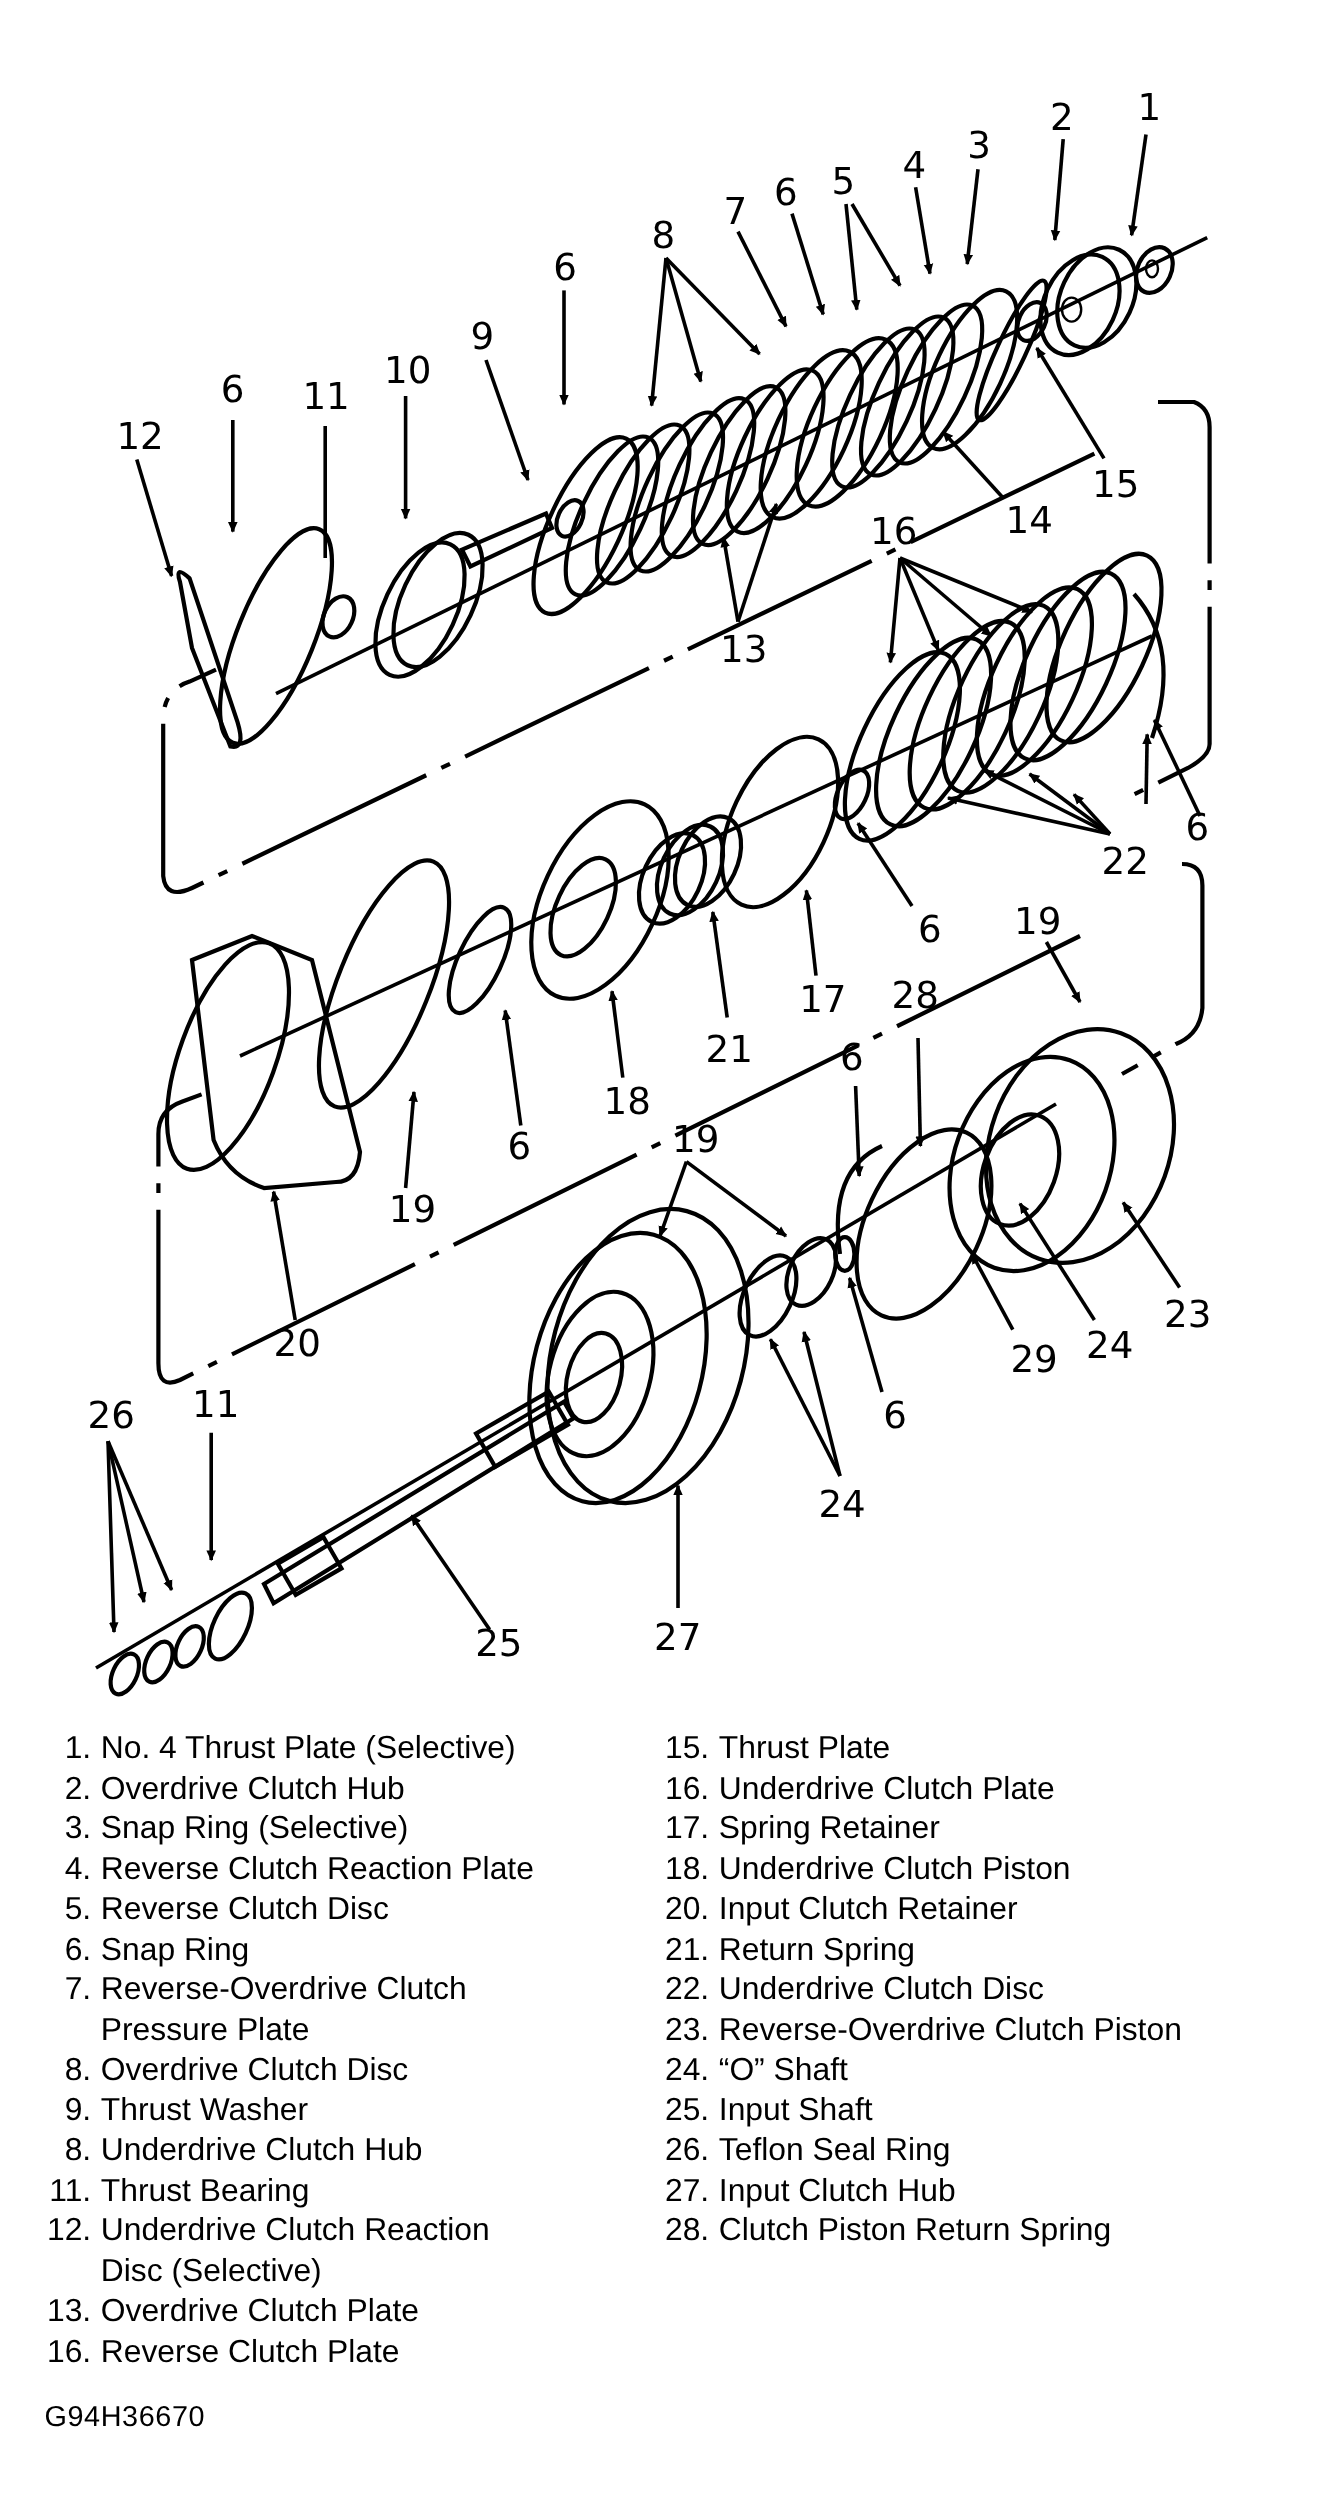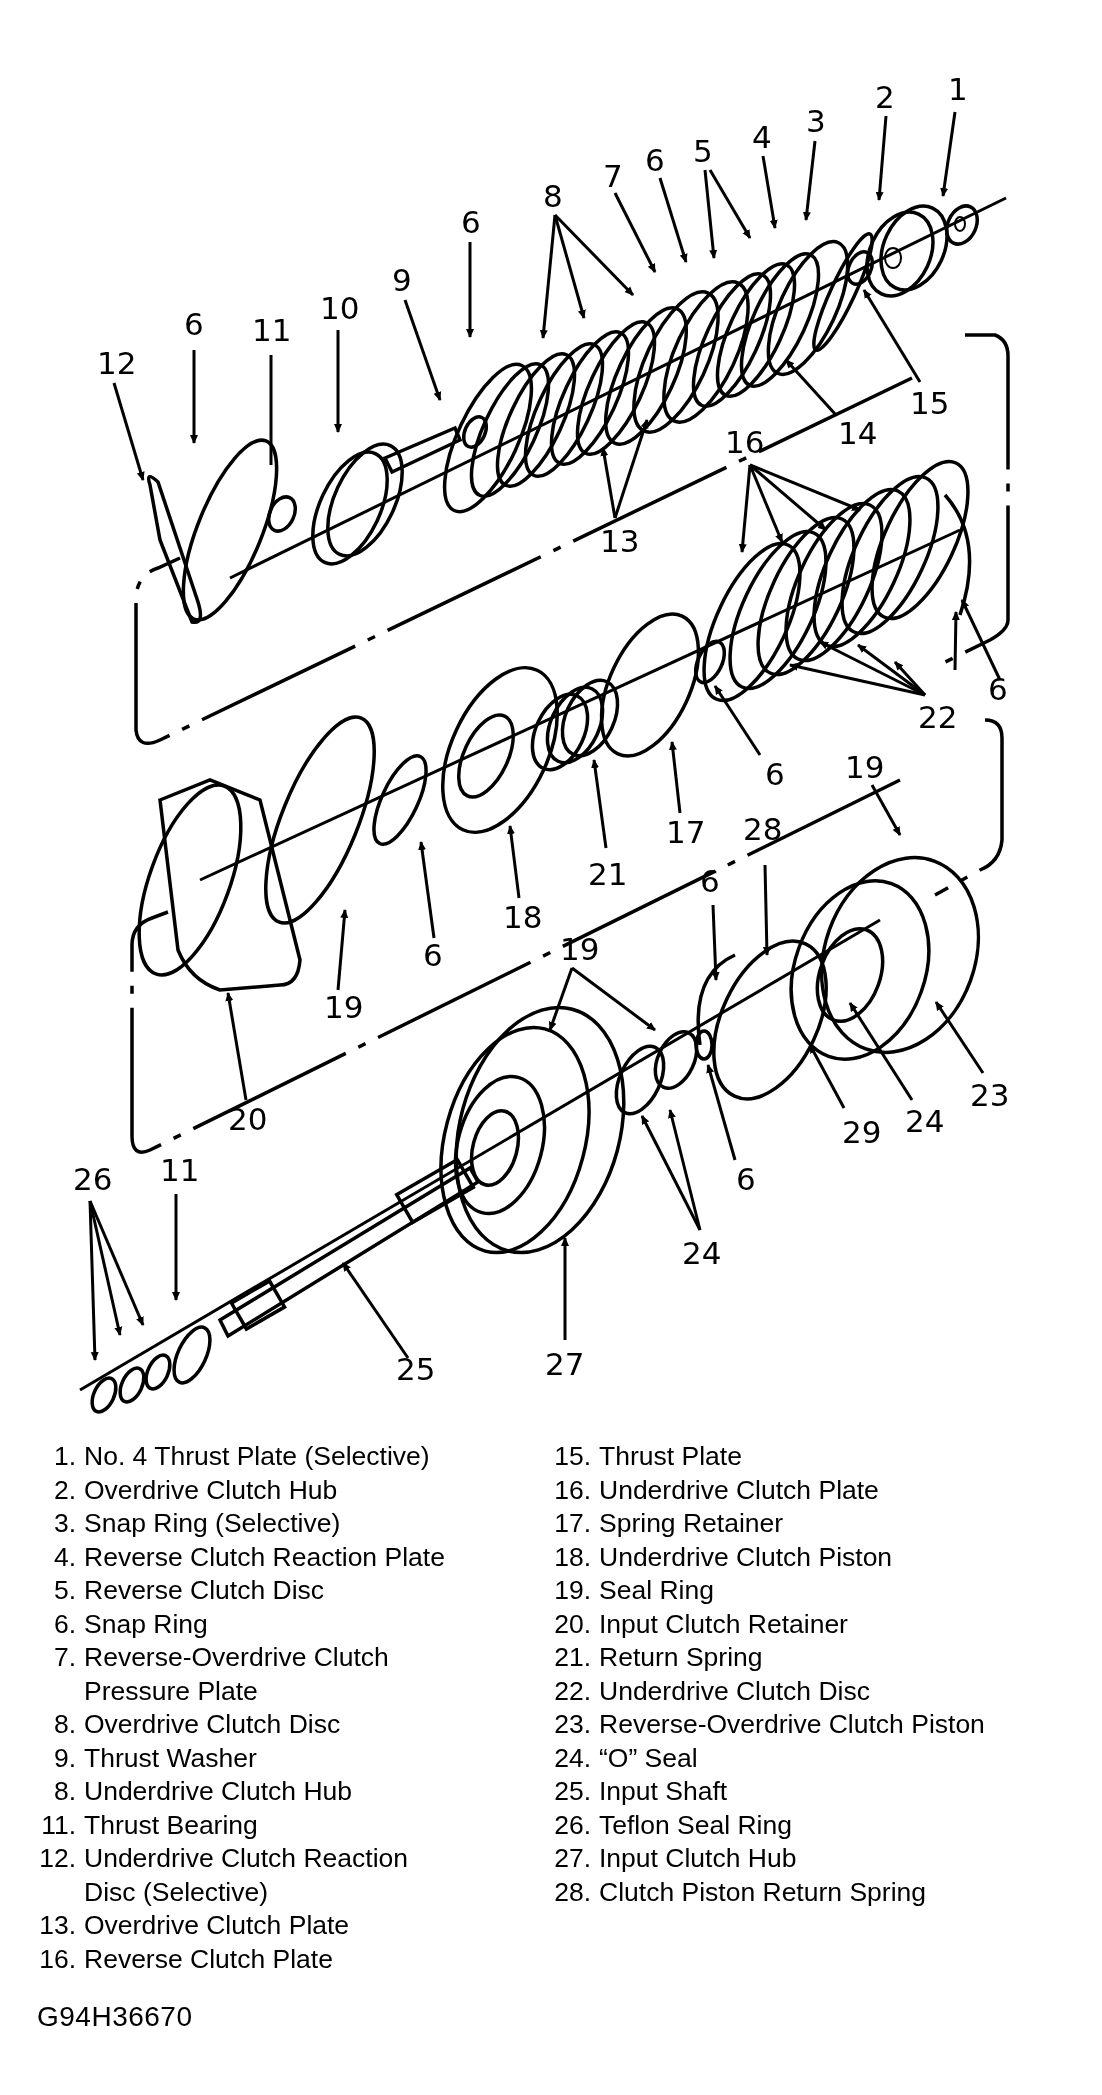--- a/index.html
+++ b/index.html
@@ -12,21 +12,21 @@
   .leader { stroke: #000; stroke-width: 3; fill: none; }
   .axis { stroke: #000; stroke-width: 3; fill: none; }
   .dash { stroke: #000; stroke-width: 3.5; fill: none; stroke-dasharray: 170 14 8 14; }
   .legend { position: absolute; top: 1440px; font-size: 26.5px; line-height: 33.5px; }
   .legend.col1 { left: 28px; }
   .legend.col2 { left: 543px; }
   .legend .row { display: flex; white-space: nowrap; }
   .legend .num { display: inline-block; width: 56px; text-align: right; padding-right: 8px; box-sizing: border-box; }
   .legend .txt { display: inline-block; }
   .legend .cont { padding-left: 56px; }
-  .figcode { position: absolute; left: 37px; top: 2001px; font-size: 28px; letter-spacing: 0.5px; }
+  .figcode { position: absolute; left: 37px; top: 2001px; font-size: 24px; letter-spacing: 0.5px; }
 </style>
 </head>
 <body>
 
 <svg id="diagram" viewBox="0 0 1102 1420" xmlns="http://www.w3.org/2000/svg">
   <defs>
     <marker id="ah" markerWidth="10" markerHeight="10" refX="8" refY="5" orient="auto" markerUnits="userSpaceOnUse">
       <path d="M0,1 L9,5 L0,9 Z" fill="#000"></path>
     </marker>
   </defs>
@@ -336,42 +336,38 @@
     </div>
     <div class="row">
       <span class="num">17.</span>
       <span class="txt">Spring Retainer</span>
     </div>
     <div class="row">
       <span class="num">18.</span>
       <span class="txt">Underdrive Clutch Piston</span>
     </div>
     <div class="row">
-      <span class="num">19.</span>
-      <span class="txt">Seal Ring</span>
-    </div>
-    <div class="row">
       <span class="num">20.</span>
       <span class="txt">Input Clutch Retainer</span>
     </div>
     <div class="row">
       <span class="num">21.</span>
       <span class="txt">Return Spring</span>
     </div>
     <div class="row">
       <span class="num">22.</span>
       <span class="txt">Underdrive Clutch Disc</span>
     </div>
     <div class="row">
       <span class="num">23.</span>
       <span class="txt">Reverse-Overdrive Clutch Piston</span>
     </div>
     <div class="row">
       <span class="num">24.</span>
-      <span class="txt">“O” Seal</span>
+      <span class="txt">“O” Shaft</span>
     </div>
     <div class="row">
       <span class="num">25.</span>
       <span class="txt">Input Shaft</span>
     </div>
     <div class="row">
       <span class="num">26.</span>
       <span class="txt">Teflon Seal Ring</span>
     </div>
     <div class="row">

